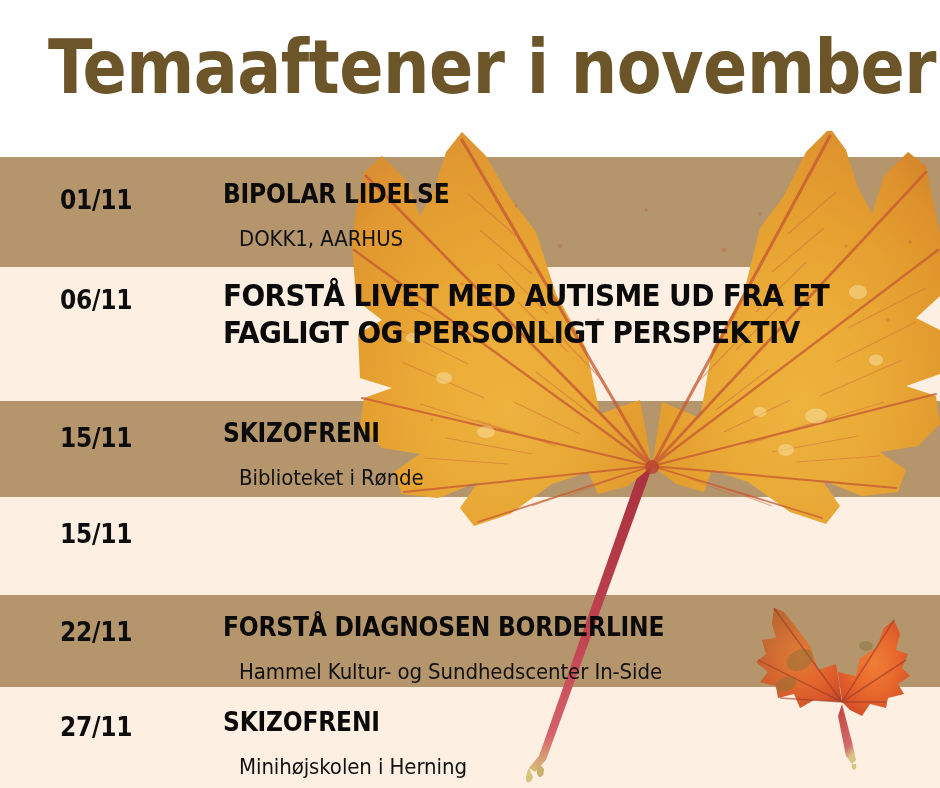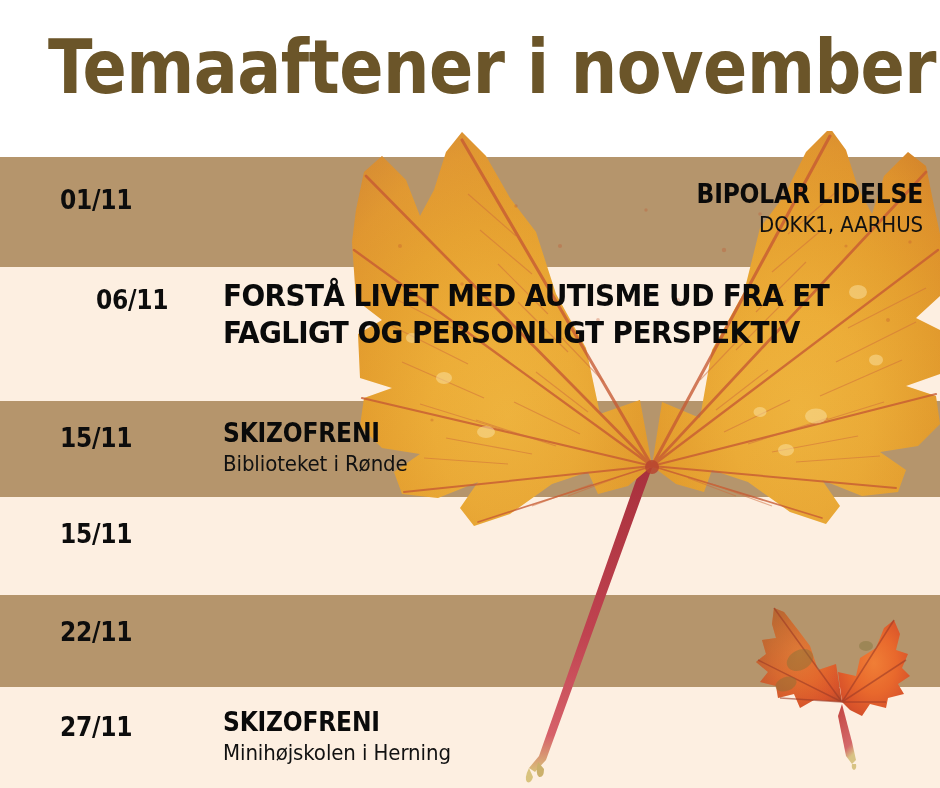--- a/index.html
+++ b/index.html
@@ -85,21 +85,21 @@
     margin:0 0 2px 0;
     white-space:pre-line;
   }
   .row-venue{
     font-family:"DejaVu Sans Condensed","Liberation Sans", sans-serif;
     font-weight:normal;
     font-size:22px;
     line-height:25px;
     color:#111111;
     letter-spacing:-0.1px;
-    margin:0;
+    margin:16px;
     white-space:nowrap;
   }
   
   .row.narrow .row-title{font-size:31px;line-height:37px;letter-spacing:-0.6px;}
 </style>
 </head>
 <body>
 
 <div id="poster">
 
@@ -303,44 +303,48 @@
     </svg>
   </div>
 
   <div id="title-bar">
     <div id="page-title">Temaaftener i november</div>
   </div>
 
   <div id="text-layer">
       <div class="row" style="top: 157px; height: 110px;">
         <div class="row-date" style="top: 28px;">01/11</div>
-        <div class="row-body" style="top: 22px; text-align: right;">
+        <div class="row-body" style="top: 22px;">
           <div class="row-title">BIPOLAR LIDELSE</div>
           <div class="row-venue">DOKK1, AARHUS</div>
         </div>
       </div>
       <div class="row narrow" style="top: 267px; height: 134px;">
-        <div class="row-date" style="top: 18px; margin-left: 36px;">06/11</div>
+        <div class="row-date" style="top: 18px;">06/11</div>
         <div class="row-body" style="top: 10px;">
           <div class="row-title">FORSTÅ LIVET MED AUTISME UD FRA ET
 FAGLIGT OG PERSONLIGT PERSPEKTIV</div>
         </div>
       </div>
       <div class="row" style="top: 401px; height: 96px;">
         <div class="row-date" style="top: 22px;">15/11</div>
         <div class="row-body" style="top: 17px;">
           <div class="row-title">SKIZOFRENI</div>
           <div class="row-venue">Biblioteket i Rønde</div>
         </div>
       </div>
       <div class="row" style="top: 497px; height: 98px;">
         <div class="row-date" style="top: 22px;">15/11</div>
       </div>
       <div class="row" style="top: 595px; height: 92px;">
         <div class="row-date" style="top: 22px; text-align: right;">22/11</div>
+        <div class="row-body" style="top: 17px;">
+          <div class="row-title">FORSTÅ DIAGNOSEN BORDERLINE</div>
+          <div class="row-venue">Hammel Kultur- og Sundhedscenter In-Side</div>
+        </div>
       </div>
       <div class="row" style="top: 687px; height: 101px;">
         <div class="row-date" style="top: 25px;">27/11</div>
         <div class="row-body" style="top: 20px;">
           <div class="row-title">SKIZOFRENI</div>
           <div class="row-venue">Minihøjskolen i Herning</div>
         </div>
       </div>
     </div>
 

